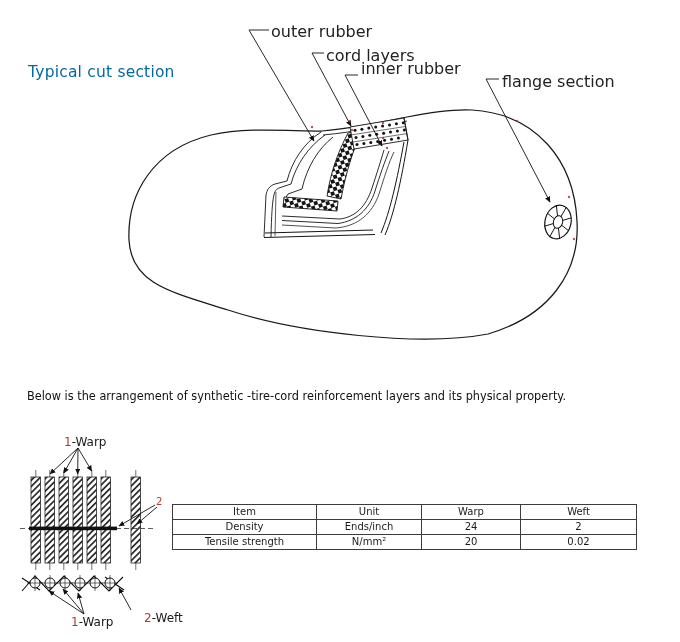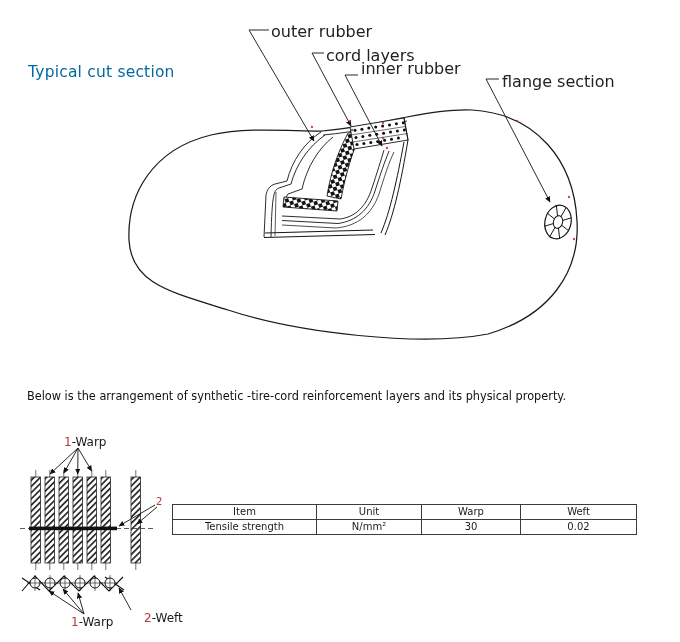--- a/index.html
+++ b/index.html
@@ -227,21 +227,27 @@
         <col style="width:116px">
       </colgroup>
     <tbody>
       <tr style="height:15px;">
         <td>Item</td>
         <td>Unit</td>
         <td>Warp</td>
         <td>Weft</td>
       </tr>
       <tr>
+        <td>Density</td>
+        <td>Ends/inch</td>
+        <td>24</td>
+        <td>2</td>
+      </tr>
+      <tr>
         <td>Tensile strength</td>
         <td>N/mm²</td>
-        <td>30</td>
+        <td>20</td>
         <td>0.02</td>
       </tr>
     </tbody>
   </table>
 
 </div>
 
 </body></html>

